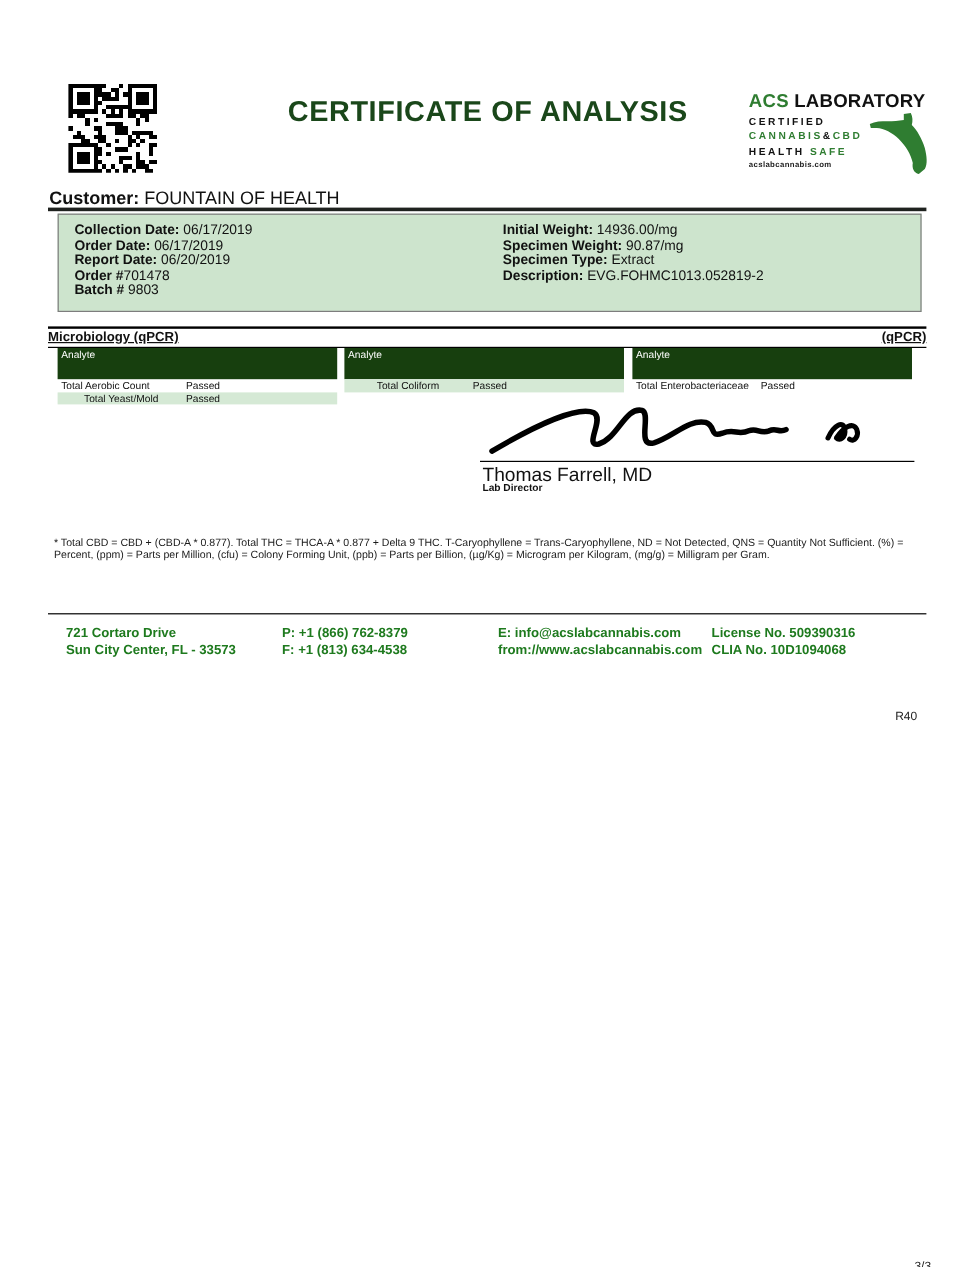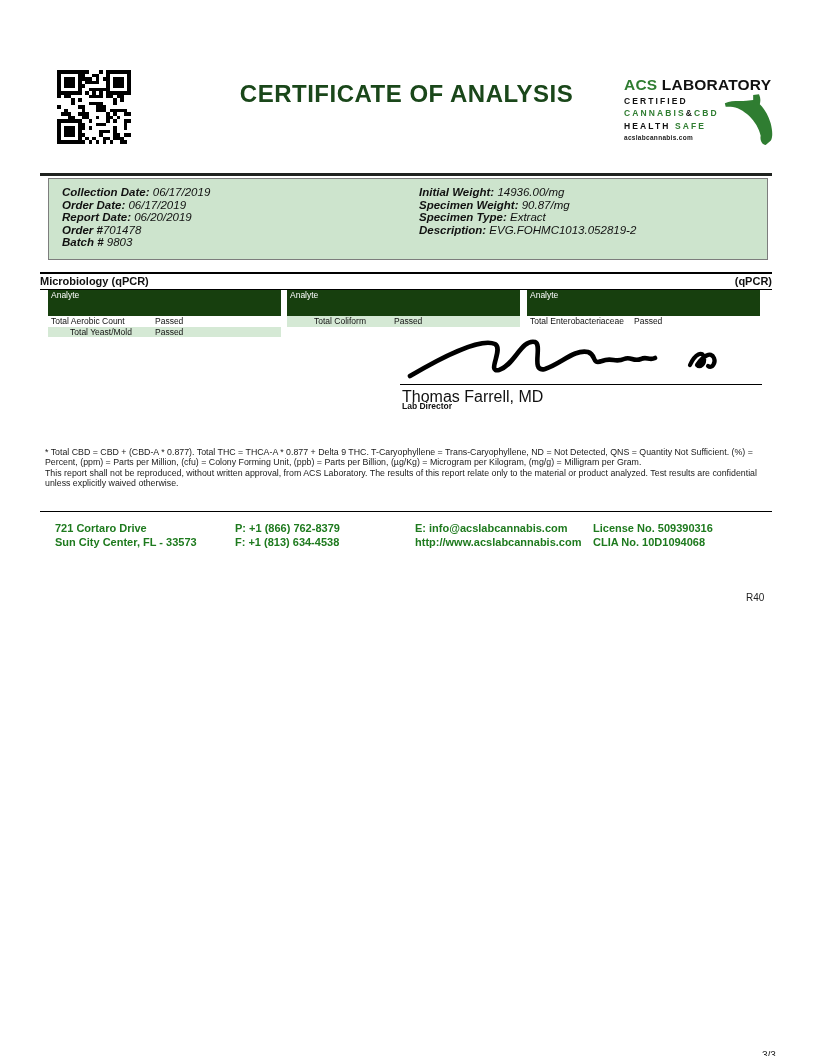--- a/index.html
+++ b/index.html
@@ -29,29 +29,29 @@
   .logo-web{font-size:6.5px;font-weight:bold;color:#222;margin-top:5px;letter-spacing:.3px;}
   .florida{position:absolute;right:-2px;top:15px;width:50px;height:56px;}
 
   
   .customer{position:absolute;left:41px;top:125px;font-size:15px;}
   .customer .lbl{font-weight:bold;}
   .rule-thick{position:absolute;left:40px;top:141px;width:732px;height:3px;background:#1f221f;}
 
   
   .info-box{position:absolute;left:48px;top:146px;width:720px;height:82px;
-    background:var(--box-green);border:1px solid #7d7d7d;font-style:italic;}
+    background:var(--box-green);border:1px solid #7d7d7d;}
   .info-col{position:absolute;top:7px;font-size:11.5px;line-height:12.6px;white-space:nowrap;}
   .info-col .lbl{font-weight:bold;}
   .col-left{left:13px;}
   .col-right{left:370px;}
 
   
   .sec-head{position:absolute;left:40px;top:240px;width:732px;border-top:2.5px solid #000;border-bottom:1px solid #000;padding:1px 0 2px 0;}
-  .sec-head-inner{display:flex;justify-content:space-between;font-size:11px;font-weight:bold;}
+  .sec-head-inner{display:flex;justify-content:space-between;font-size:11px;font-weight:bold;text-decoration:underline;}
   .mtable{position:absolute;top:258px;width:233px;font-size:8.5px;}
   .mhead{background:var(--bar-green);color:#fff;height:26px;line-height:10px;padding-left:3px;}
   .mrow{display:flex;height:10.5px;line-height:10.5px;padding-left:3px;}
   .mrow.shaded{background:var(--row-green);text-align:center;}
   .analyte{min-width:104px;padding-right:4px;white-space:nowrap;}
   .result{white-space:nowrap;}
 
   
   .sig-svg{position:absolute;left:402px;top:300px;}
   .sig-line{position:absolute;left:400px;top:352px;width:362px;border-bottom:1.5px solid #000;}
@@ -304,20 +304,23 @@
     <div class="logo-row1"><span class="acs">ACS</span><span> LABORATORY</span></div>
     <div class="logo-small blk">CERTIFIED</div>
     <div class="logo-small"><span class="grn">CANNABIS</span><span class="blk">&amp;</span><span class="grn">CBD</span></div>
     <div class="logo-small"><span class="blk">HEALTH </span><span class="grn">SAFE</span></div>
     <div class="logo-web">acslabcannabis.com</div>
     <svg class="florida" viewBox="0 0 60 66">
       <path fill="#2f7d31" d="M1 13 C9 9 19 11 27 10 L35 9 L35 3 L42 2 C44 6 44 10 43 14 C48 19 53 27 56 37 C58 45 59 53 56 58 L50 63 C45 62 43 57 44 52 C42 43 37 35 30 28 C24 22 15 17 8 17 L2 17 Z"></path>
     </svg>
   </div>
 
+  <div class="customer">
+    <span class="lbl">Customer: </span><span>FOUNTAIN OF HEALTH</span>
+  </div>
   <div class="rule-thick"></div>
 
   <div class="info-box">
     <div class="info-col col-left">
       <div><span class="lbl">Collection Date: </span><span>06/17/2019</span></div>
       <div><span class="lbl">Order Date: </span><span>06/17/2019</span></div>
       <div><span class="lbl">Report Date: </span><span>06/20/2019</span></div>
       <div><span class="lbl">Order #</span><span>701478</span></div>
       <div><span class="lbl">Batch # </span><span>9803</span></div>
     </div>
@@ -367,36 +370,35 @@
   <svg class="sig-svg" width="360" height="52" viewBox="0 0 360 52">
     <path d="M8 44 C45 22 80 6 93 12 C102 17 84 41 97 38 C113 33 119 7 133 10 C141 13 128 41 143 37 C159 32 172 17 186 20 C195 23 189 33 200 29 C210 25 213 31 222 27 C229 24 231 30 239 27 C245 24 247 29 253 26" stroke="#000" stroke-width="4.6" fill="none" stroke-linecap="round" stroke-linejoin="round"></path>
     <path d="M288 33 C293 22 301 18 302 26 C303 32 298 36 295 33 C301 24 309 19 312 26 C314 31 310 37 306 34" stroke="#000" stroke-width="4.2" fill="none" stroke-linecap="round" stroke-linejoin="round"></path>
   </svg>
   <div class="sig-line"></div>
   <div class="sig-name">Thomas Farrell, MD</div>
   <div class="sig-title">Lab Director</div>
 
   <div class="footnotes">
     <p>* Total CBD = CBD + (CBD-A * 0.877). Total THC = THCA-A * 0.877 + Delta 9 THC. T-Caryophyllene = Trans-Caryophyllene, ND = Not Detected, QNS = Quantity Not Sufficient. (%) = Percent, (ppm) = Parts per Million, (cfu) = Colony Forming Unit, (ppb) = Parts per Billion, (µg/Kg) = Microgram per Kilogram, (mg/g) = Milligram per Gram.</p>
-    <p>This report shall not be reproduced, without written approval, from ACS Laboratory. The results of this report relate only to the material or product analyzed. Test results are confidential unless explicitly waived otherwise.</p>
   </div>
 
   <div class="footer-rule"></div>
   <div class="footer">
     <div class="fcol c1">
       <div>721 Cortaro Drive</div>
       <div>Sun City Center, FL - 33573</div>
     </div>
     <div class="fcol c2">
       <div>P: +1 (866) 762-8379</div>
       <div>F: +1 (813) 634-4538</div>
     </div>
     <div class="fcol c3">
       <div>E: info@acslabcannabis.com</div>
-      <div>http://www.acslabcannabis.com</div>
+      <div>from://www.acslabcannabis.com</div>
     </div>
     <div class="fcol c4">
       <div>License No. 509390316</div>
       <div>CLIA No. 10D1094068</div>
     </div>
   </div>
 
   <div class="rev">R40</div>
   <div class="page-num">3/3</div>
 

